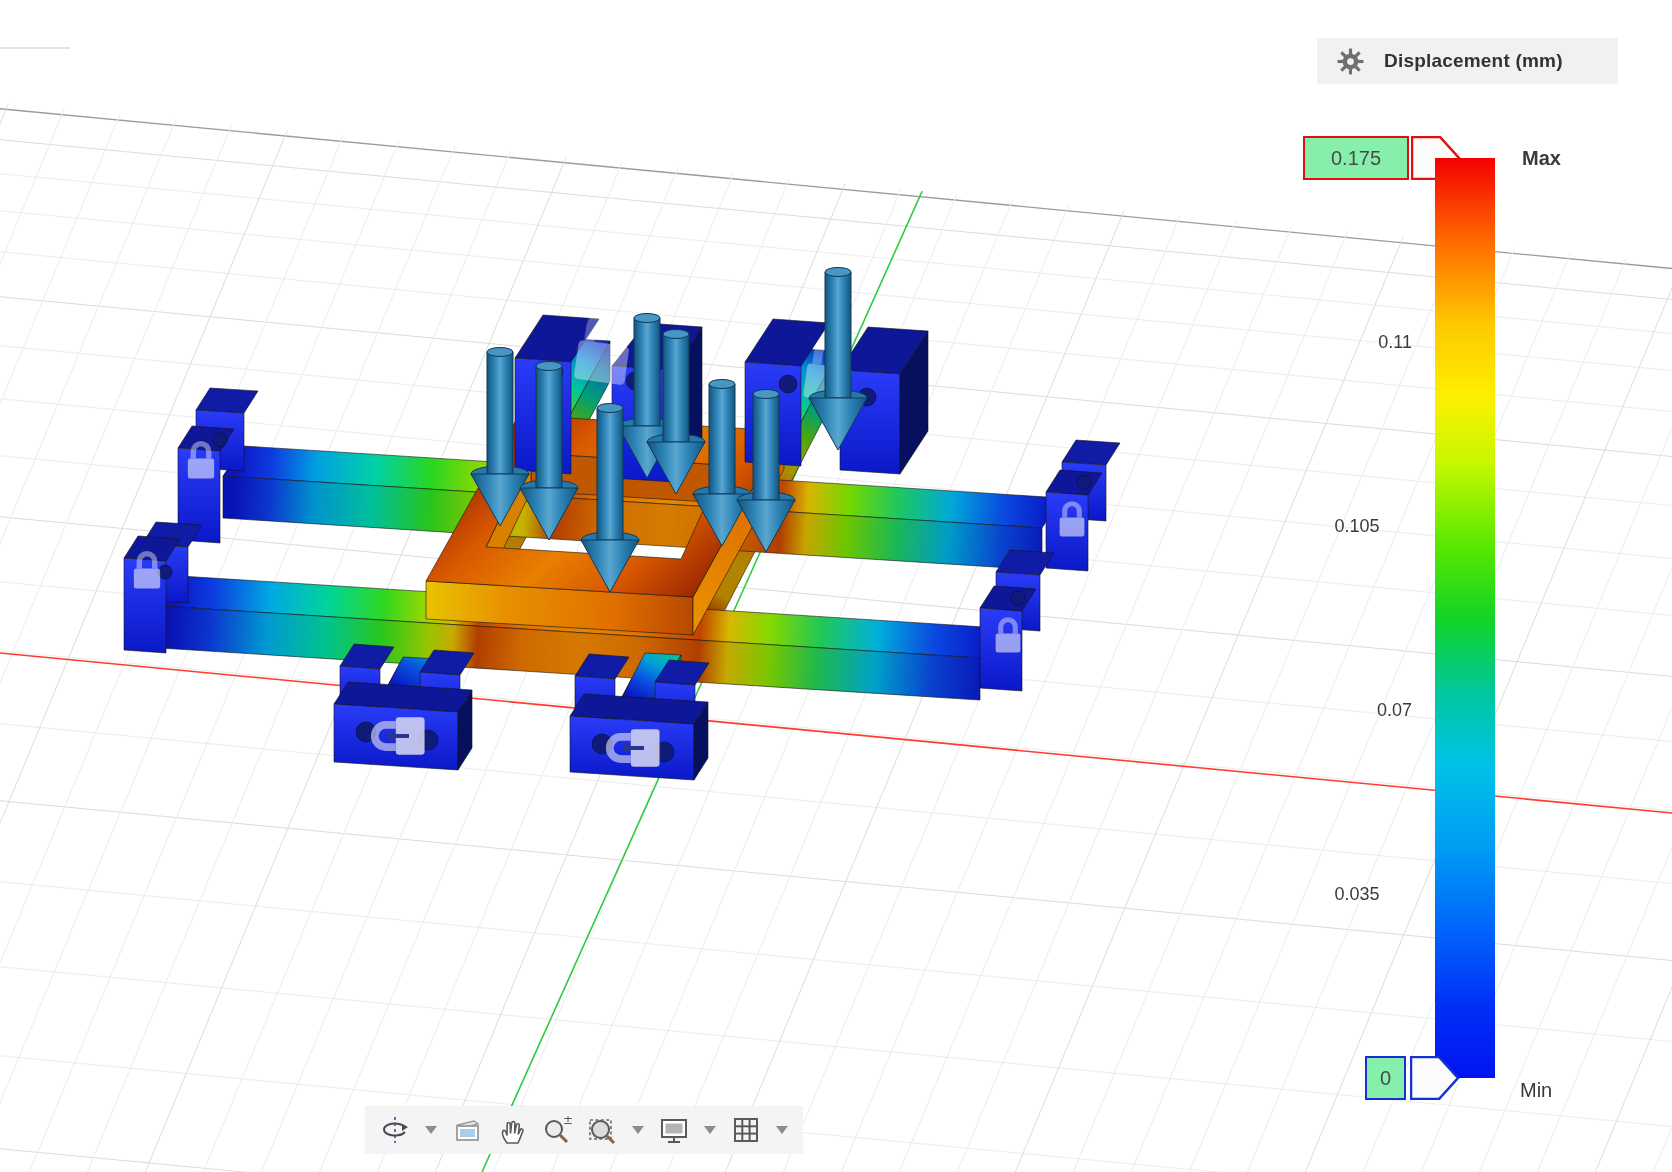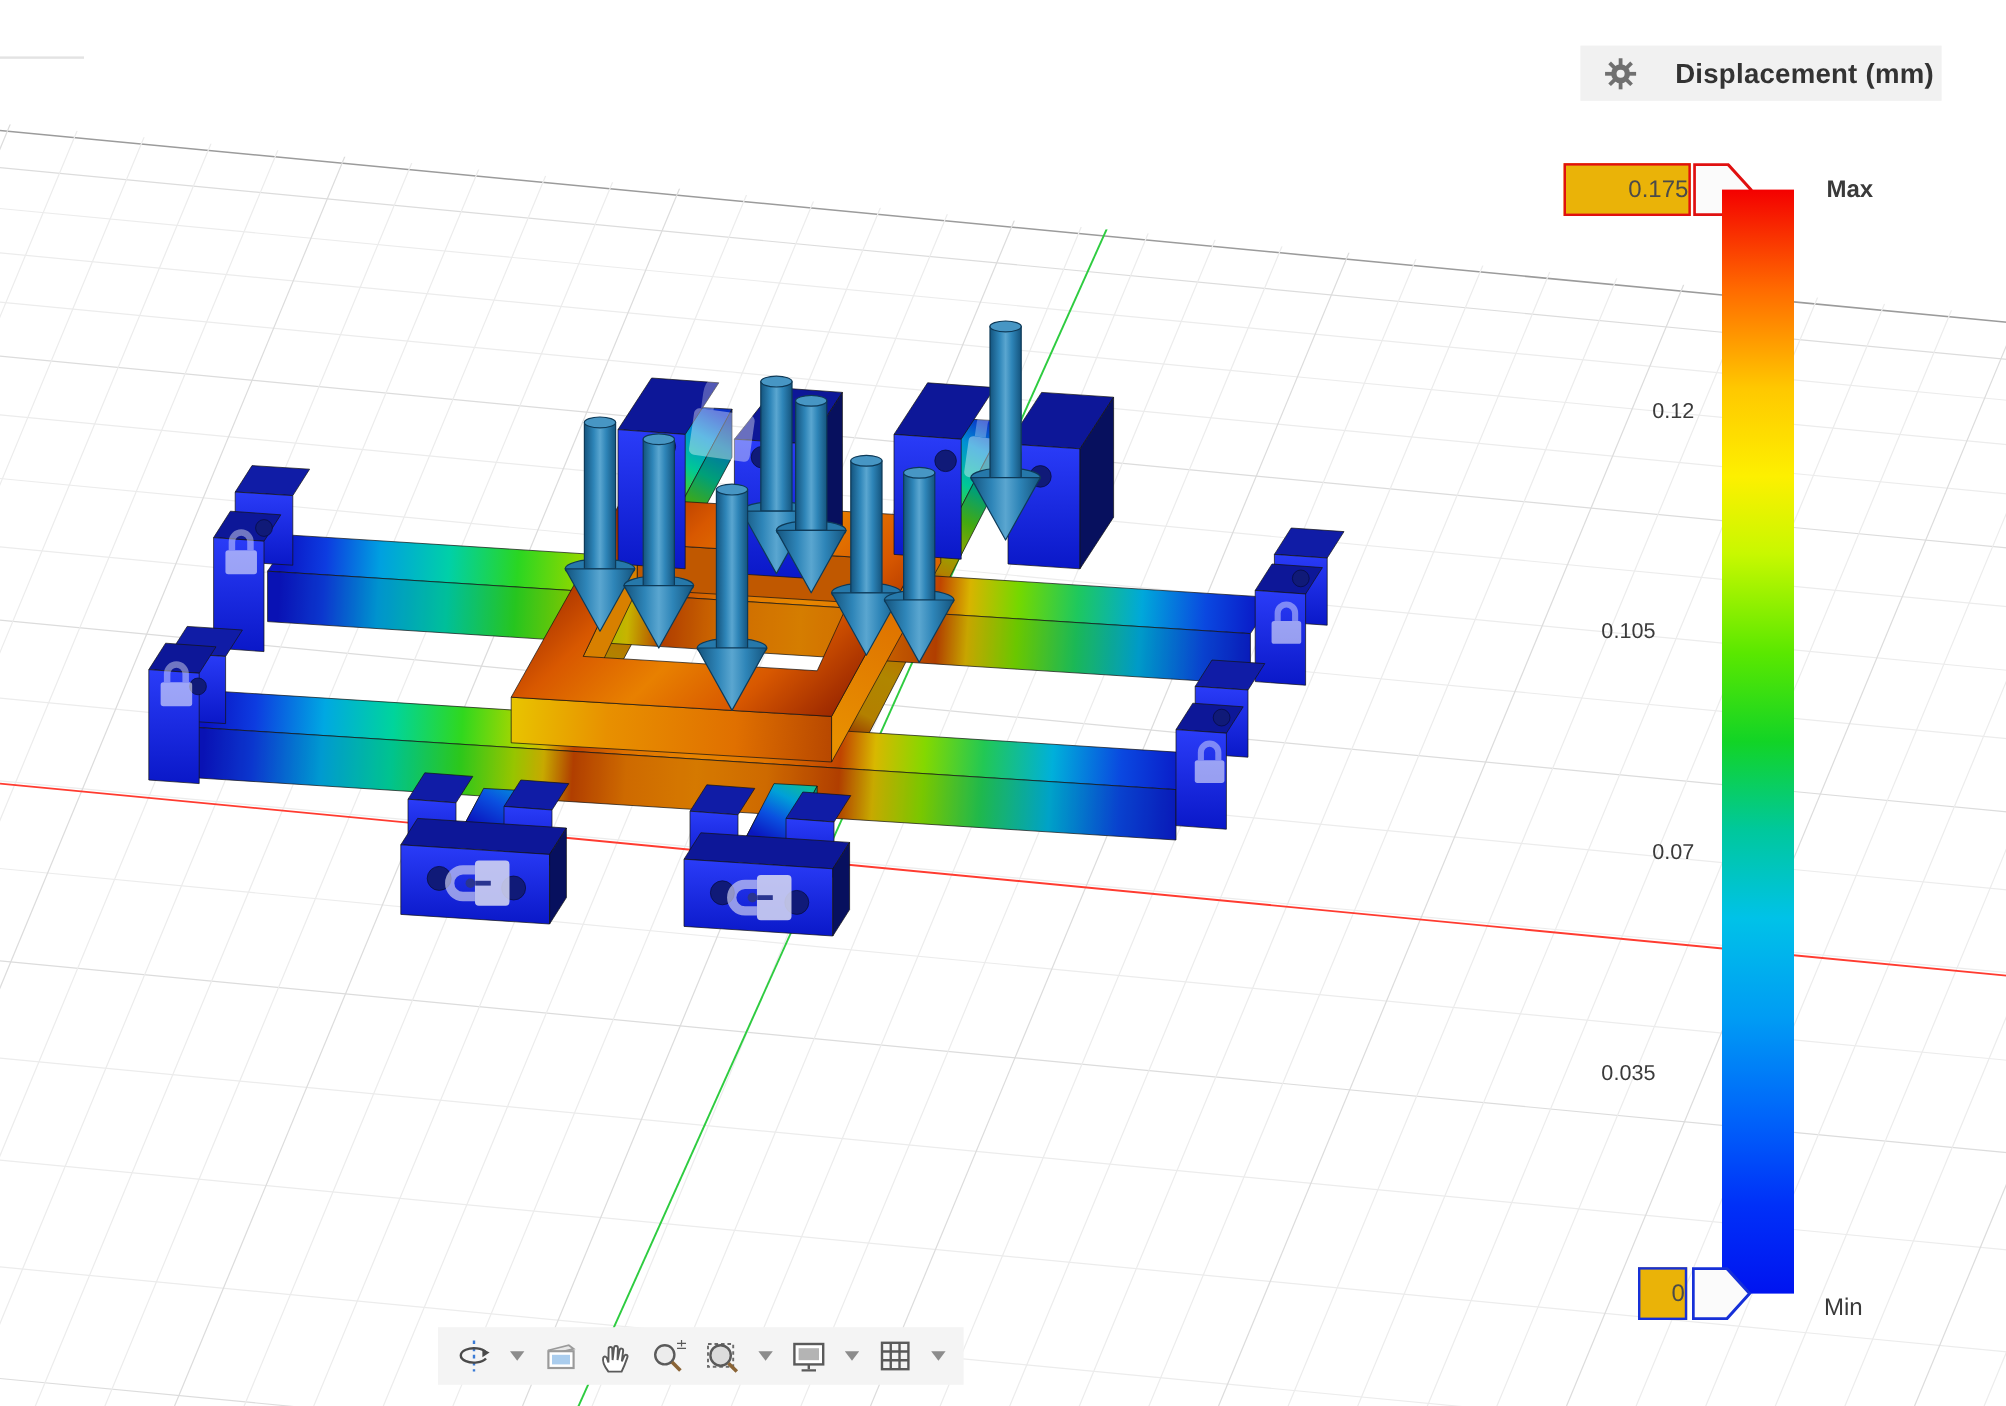--- a/index.html
+++ b/index.html
@@ -12,24 +12,24 @@
   #viewport{position:absolute;left:0;top:0;width:1672px;height:1172px;}
   #scene{position:absolute;left:0;top:0;}
   #corner-divider{position:absolute;left:0;top:47px;width:70px;height:2px;background:#e3e3e3;}
 
   
   #legend-header{
     position:absolute;left:1317px;top:38px;width:301px;height:46px;
     background:#f1f1f1;display:flex;align-items:center;
   }
   #legend-header .gear{margin-left:20px;width:27px;height:27px;}
-  #legend-title{margin-left:32px;font-size:23px;font-weight:bold;color:#333333;letter-spacing:.2px;}
+  #legend-title{margin-left:20px;font-size:19px;font-weight:bold;color:#333333;letter-spacing:.2px;}
 
   .val-box{
-    position:absolute;background:#eab308;text-align:right;
+    position:absolute;background:#86efac;text-align:center;
     font-size:20px;color:#4a4a4a;
   }
   #max-box{left:1303px;top:136px;width:102px;height:40px;border:2px solid #e01010;line-height:40px;}
   #min-box{left:1365px;top:1056px;width:37px;height:40px;border:2px solid #1630d8;line-height:40px;}
   .marker{position:absolute;width:50px;height:44px;}
   #max-marker{left:1411px;top:136px;}
   #min-marker{left:1410px;top:1056px;}
   .extreme-label{position:absolute;font-size:20px;color:#3a3a3a;}
   #max-label{left:1522px;top:136px;height:44px;line-height:44px;font-weight:bold;}
   #min-label{left:1520px;top:1068px;height:44px;line-height:44px;}
@@ -478,21 +478,21 @@
 </div>
 
 <div id="max-box" class="val-box">0.175</div>
 <svg id="max-marker" class="marker" viewBox="0 0 50 44">
   <polygon points="1,1 29,1 48,22 29,43 1,43" fill="#fbfbfb" stroke="#e01010" stroke-width="2.5"></polygon>
 </svg>
 <span id="max-label" class="extreme-label">Max</span>
 
 <div id="legend-bar"></div>
 
-<span id="tick-0" class="tick">0.12</span>
+<span id="tick-0" class="tick">0.11</span>
 <span id="tick-1" class="tick">0.105</span>
 <span id="tick-2" class="tick">0.07</span>
 <span id="tick-3" class="tick">0.035</span>
 
 <div id="min-box" class="val-box">0</div>
 <svg id="min-marker" class="marker" viewBox="0 0 50 44">
   <polygon points="1,1 29,1 48,22 29,43 1,43" fill="#fbfbfb" stroke="#1630d8" stroke-width="2.5"></polygon>
 </svg>
 <span id="min-label" class="extreme-label">Min</span>
 

